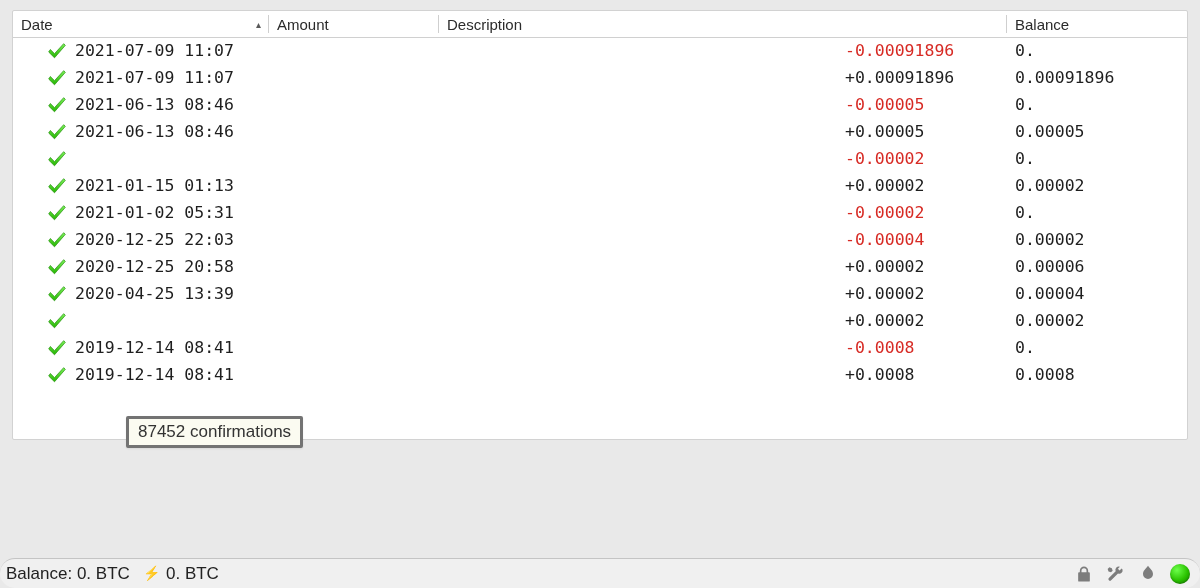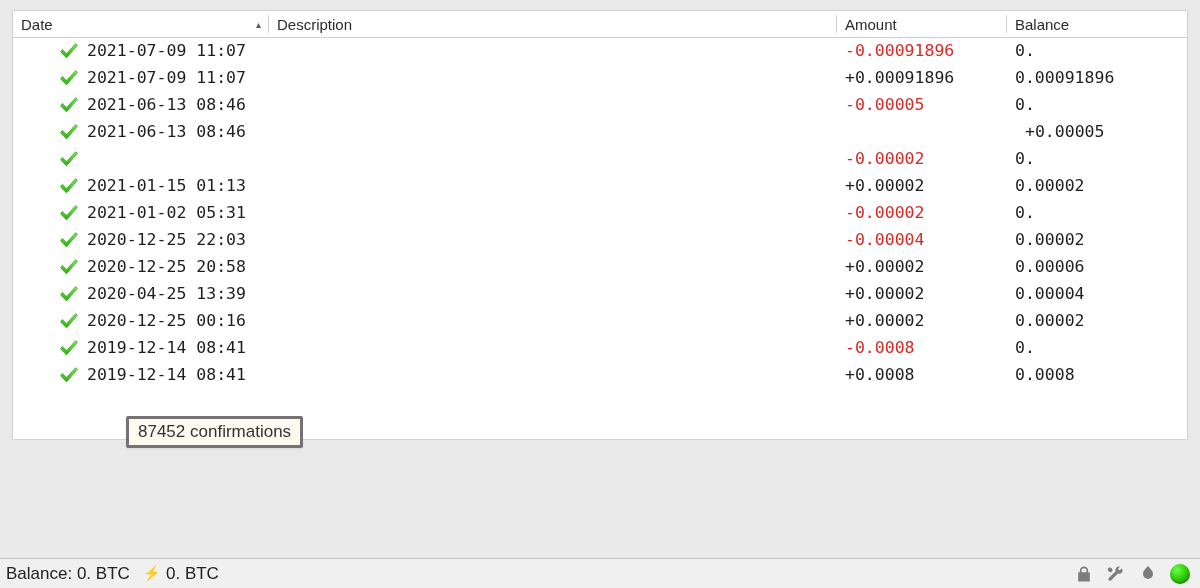--- a/index.html
+++ b/index.html
@@ -77,21 +77,20 @@
   
   .rows {
     font-family: var(--mono);
     font-size: 16.5px;
     line-height: 1.1;
   }
   .row {
     display: flex;
     align-items: center;
     height: 27px;
-    padding-left: 12px;
   }
   .cell {
     box-sizing: border-box;
     padding: 0 8px;
     overflow: hidden;
     white-space: nowrap;
   }
   .cell-date {
     width: 256px;
     display: flex;
@@ -131,20 +130,21 @@
     left: 0; right: 0; bottom: 0;
     height: 30px;
     border-top: 1px solid #c4c4c4;
     background: #f0f0f0;
     display: flex;
     align-items: center;
     padding: 0 10px 0 6px;
     font-size: 17px;
     color: #222;
     box-sizing: border-box;
+    border-radius: 15px;
   }
   .status-left {
     display: flex;
     align-items: center;
     gap: 14px;
   }
   .status-right {
     margin-left: auto;
     display: flex;
     align-items: center;
@@ -174,26 +174,26 @@
 
 <div class="outer">
   <div class="panel">
 
     <div class="colhead">
       <div class="col col-date">
         <span>Date</span>
         <span class="sort-ind">▴</span>
         <span class="sep"></span>
       </div>
+      <div class="col col-amount">
+        <span>Amount</span>
+        <span class="sep"></span>
+      </div>
       <div class="col col-desc">
         <span>Description</span>
-        <span class="sep"></span>
-      </div>
-      <div class="col col-amount">
-        <span>Amount</span>
         <span class="sep"></span>
       </div>
       <div class="col col-balance">
         <span>Balance</span>
       </div>
     </div>
 
     <div class="rows" id="rows">
         <div class="row">
           <div class="cell cell-date">
@@ -262,20 +262,21 @@
       <stop offset="100%" stop-color="#24B400"></stop>
     </linearGradient>
   </defs>
   <path d="M2 12 9 19 22 4 20 2 9 14 4 9z" fill="url(#g)" stroke="#1a8a00" stroke-width="0.8"></path>
 </svg>
             </span>
             <span>2021-06-13 08:46</span>
           </div>
           <div class="cell cell-desc"></div>
           <div class="cell cell-amount">+0.00005</div>
+          <div class="cell cell-balance">0.00005</div>
         </div>
         <div class="row">
           <div class="cell cell-date">
             <span class="check-icon">
 <svg viewBox="0 0 24 24">
   <defs>
     <linearGradient id="g" x1="0" y1="0" x2="0" y2="1">
       <stop offset="0%" stop-color="#7CF25A"></stop>
       <stop offset="100%" stop-color="#24B400"></stop>
     </linearGradient>
@@ -389,21 +390,20 @@
 <svg viewBox="0 0 24 24">
   <defs>
     <linearGradient id="g" x1="0" y1="0" x2="0" y2="1">
       <stop offset="0%" stop-color="#7CF25A"></stop>
       <stop offset="100%" stop-color="#24B400"></stop>
     </linearGradient>
   </defs>
   <path d="M2 12 9 19 22 4 20 2 9 14 4 9z" fill="url(#g)" stroke="#1a8a00" stroke-width="0.8"></path>
 </svg>
             </span>
-            <span>2020-12-25 00:16</span>
           </div>
           <div class="cell cell-desc"></div>
           <div class="cell cell-amount">+0.00002</div>
           <div class="cell cell-balance">0.00002</div>
         </div>
         <div class="row">
           <div class="cell cell-date">
             <span class="check-icon">
 <svg viewBox="0 0 24 24">
   <defs>

